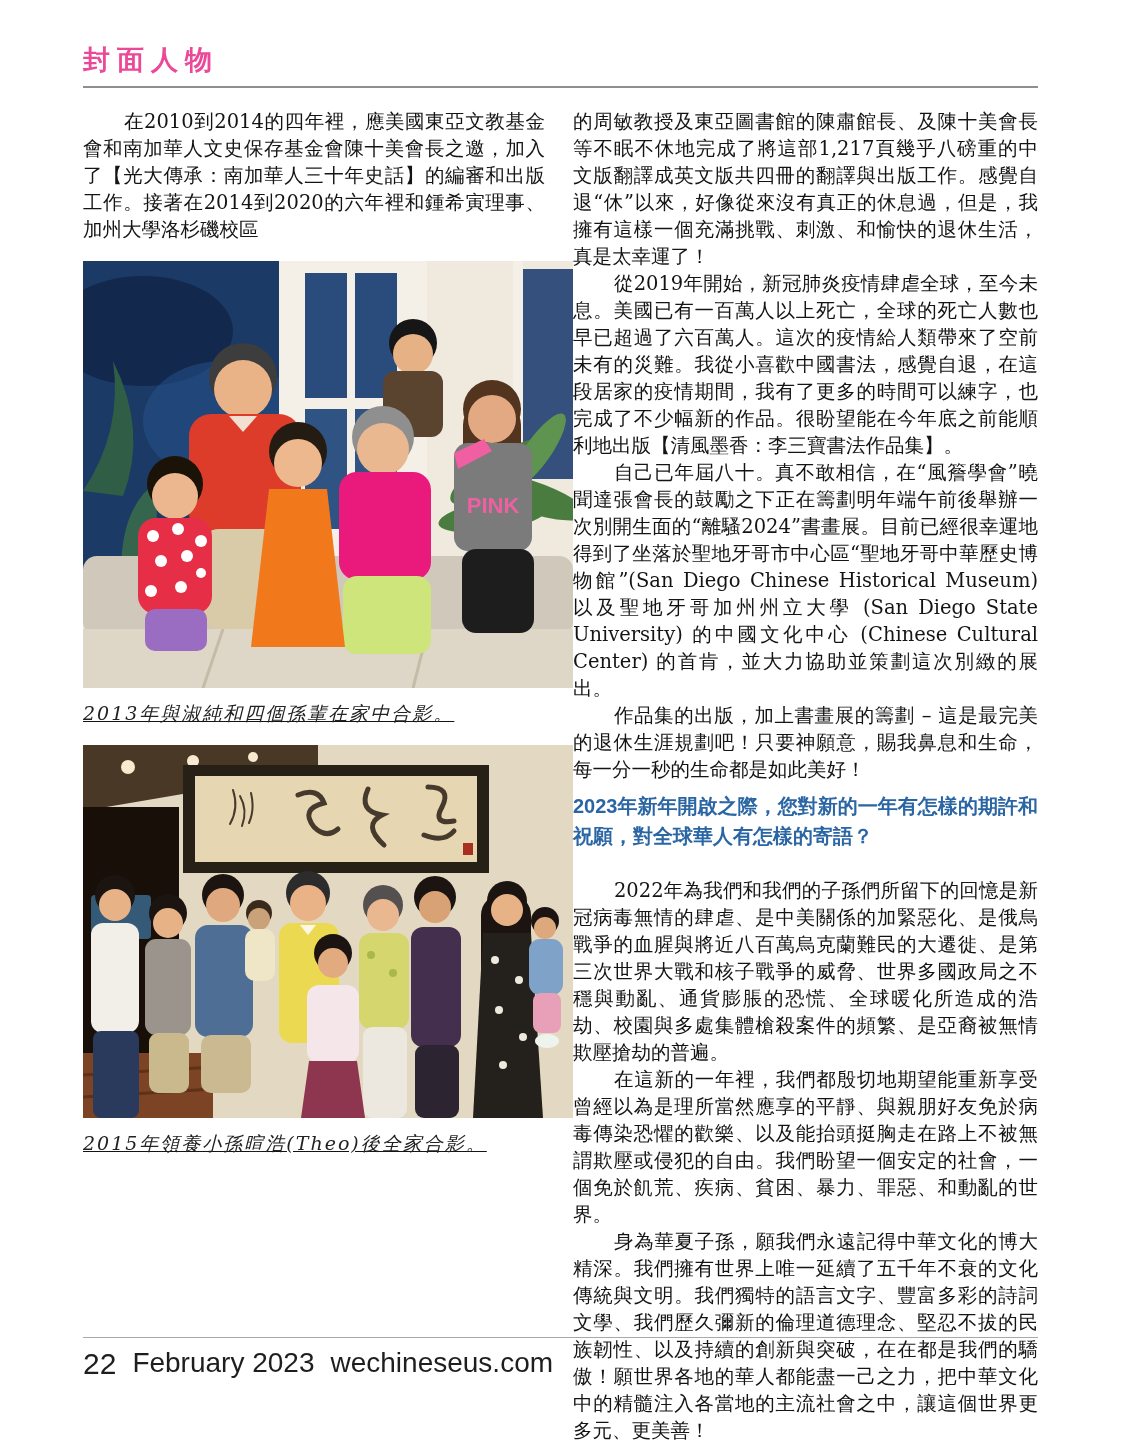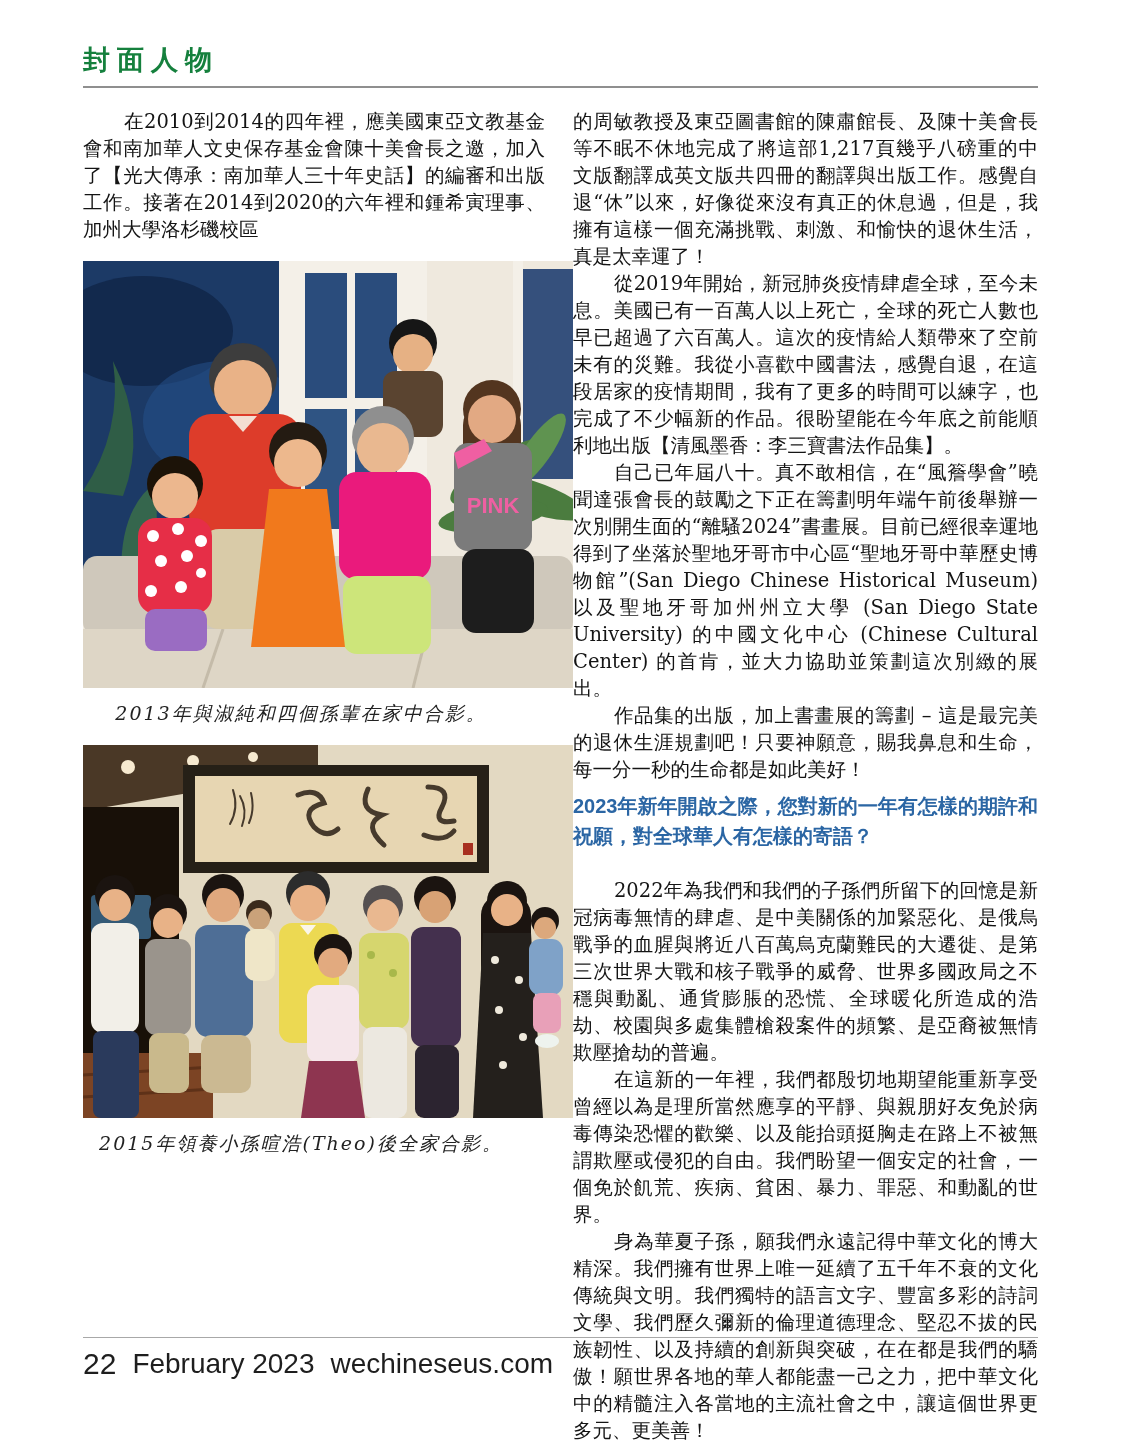--- a/index.html
+++ b/index.html
@@ -3,45 +3,45 @@
 <meta charset="utf-8">
 <style>
   * { margin:0; padding:0; box-sizing:border-box; }
   html,body { background:#ffffff; }
   body {
     width:1121px; height:1441px; position:relative; overflow:hidden;
     font-family:"DejaVu Serif", serif; color:#141414;
   }
   .page { position:absolute; left:83px; top:42px; width:955px; }
   .section-title {
-    font-size:27px; font-weight:bold; letter-spacing:7px; color:#15803d;
+    font-size:27px; font-weight:bold; letter-spacing:7px; color:#ec4899;
     font-family:"DejaVu Serif", serif;
   }
   .header-rule { border:none; border-top:2px solid #8f8f8f; margin-top:8px; }
   .columns { display:flex; gap:28px; margin-top:20px; }
   .col { text-align:justify; font-size:19.5px; line-height:27px; }
   .col-left  { width:462px; }
   .col-right { width:465px; }
   .col p { text-indent:0; }
   .col p.indent { text-indent:2.1em; }
   .question {
     color:#2b66a4; font-family:"Liberation Sans", sans-serif; font-weight:bold;
     font-size:20px; line-height:30px; text-indent:2em; text-align:justify;
     margin:8px 0 26px 0;
   }
-  figure { width:436px; margin:18px 0 0 0; }
+  figure { width:436px; margin:18px 0 0 0;text-decoration:underline; }
   figure svg { display:block; width:490px; }
   figcaption {
-    text-align:center; font-size:19px; letter-spacing:2px; color:#222;
+    text-align:left; font-size:19px; letter-spacing:2px; color:#222;
     font-style:italic; margin:12px 0 4px 0; font-family:"DejaVu Serif", serif;
   }
   .page-footer {
     position:absolute; left:83px; top:1337px; width:955px;
     border-top:1px solid #a8a8a8; padding-top:9px;
-    display:flex; align-items:center; gap:16px;
+    display:flex; align-items:flex-start; gap:16px;
     font-family:"Liberation Sans", sans-serif; color:#1e1e1e;
   }
   .page-num  { font-size:30px; }
   .issue, .site { font-size:28px; }
 </style>
 </head>
 <body>
 
 <div class="page">
 

